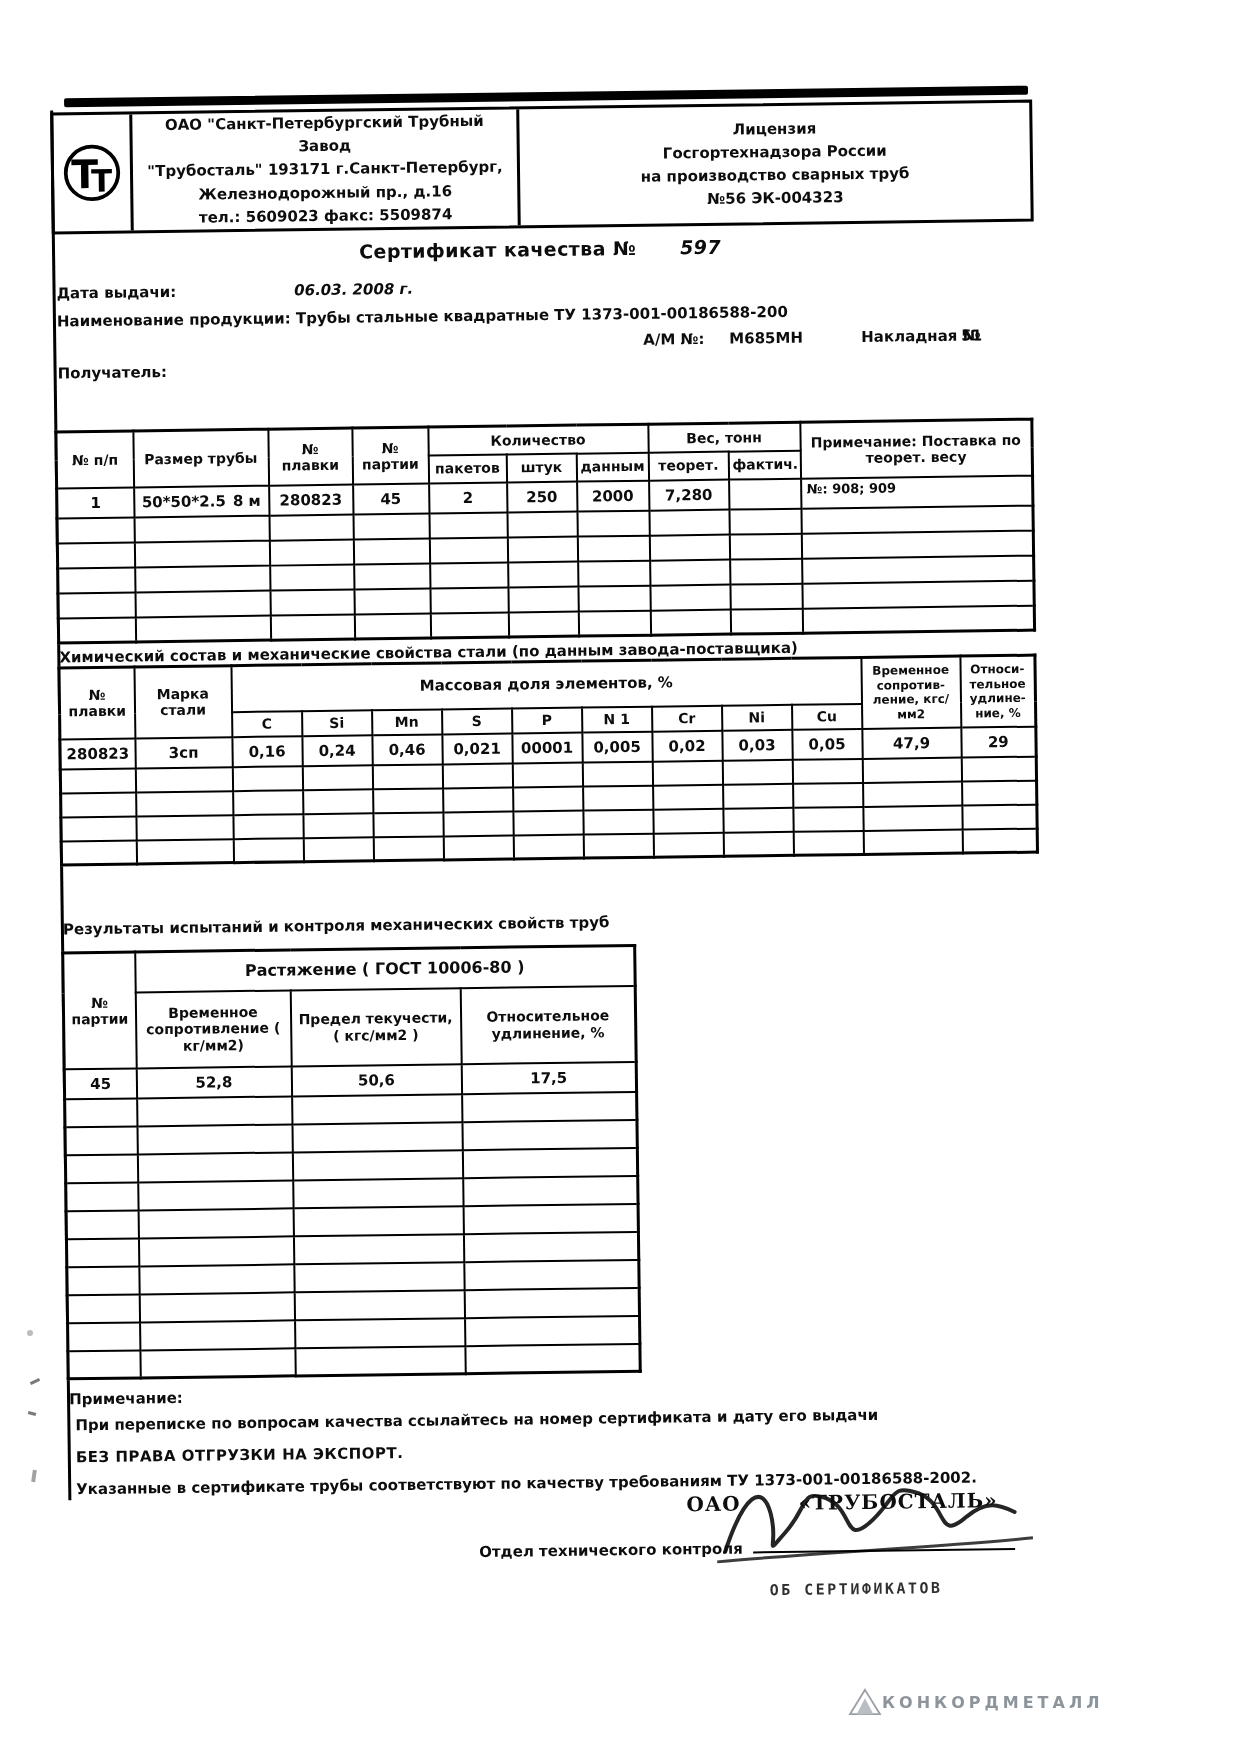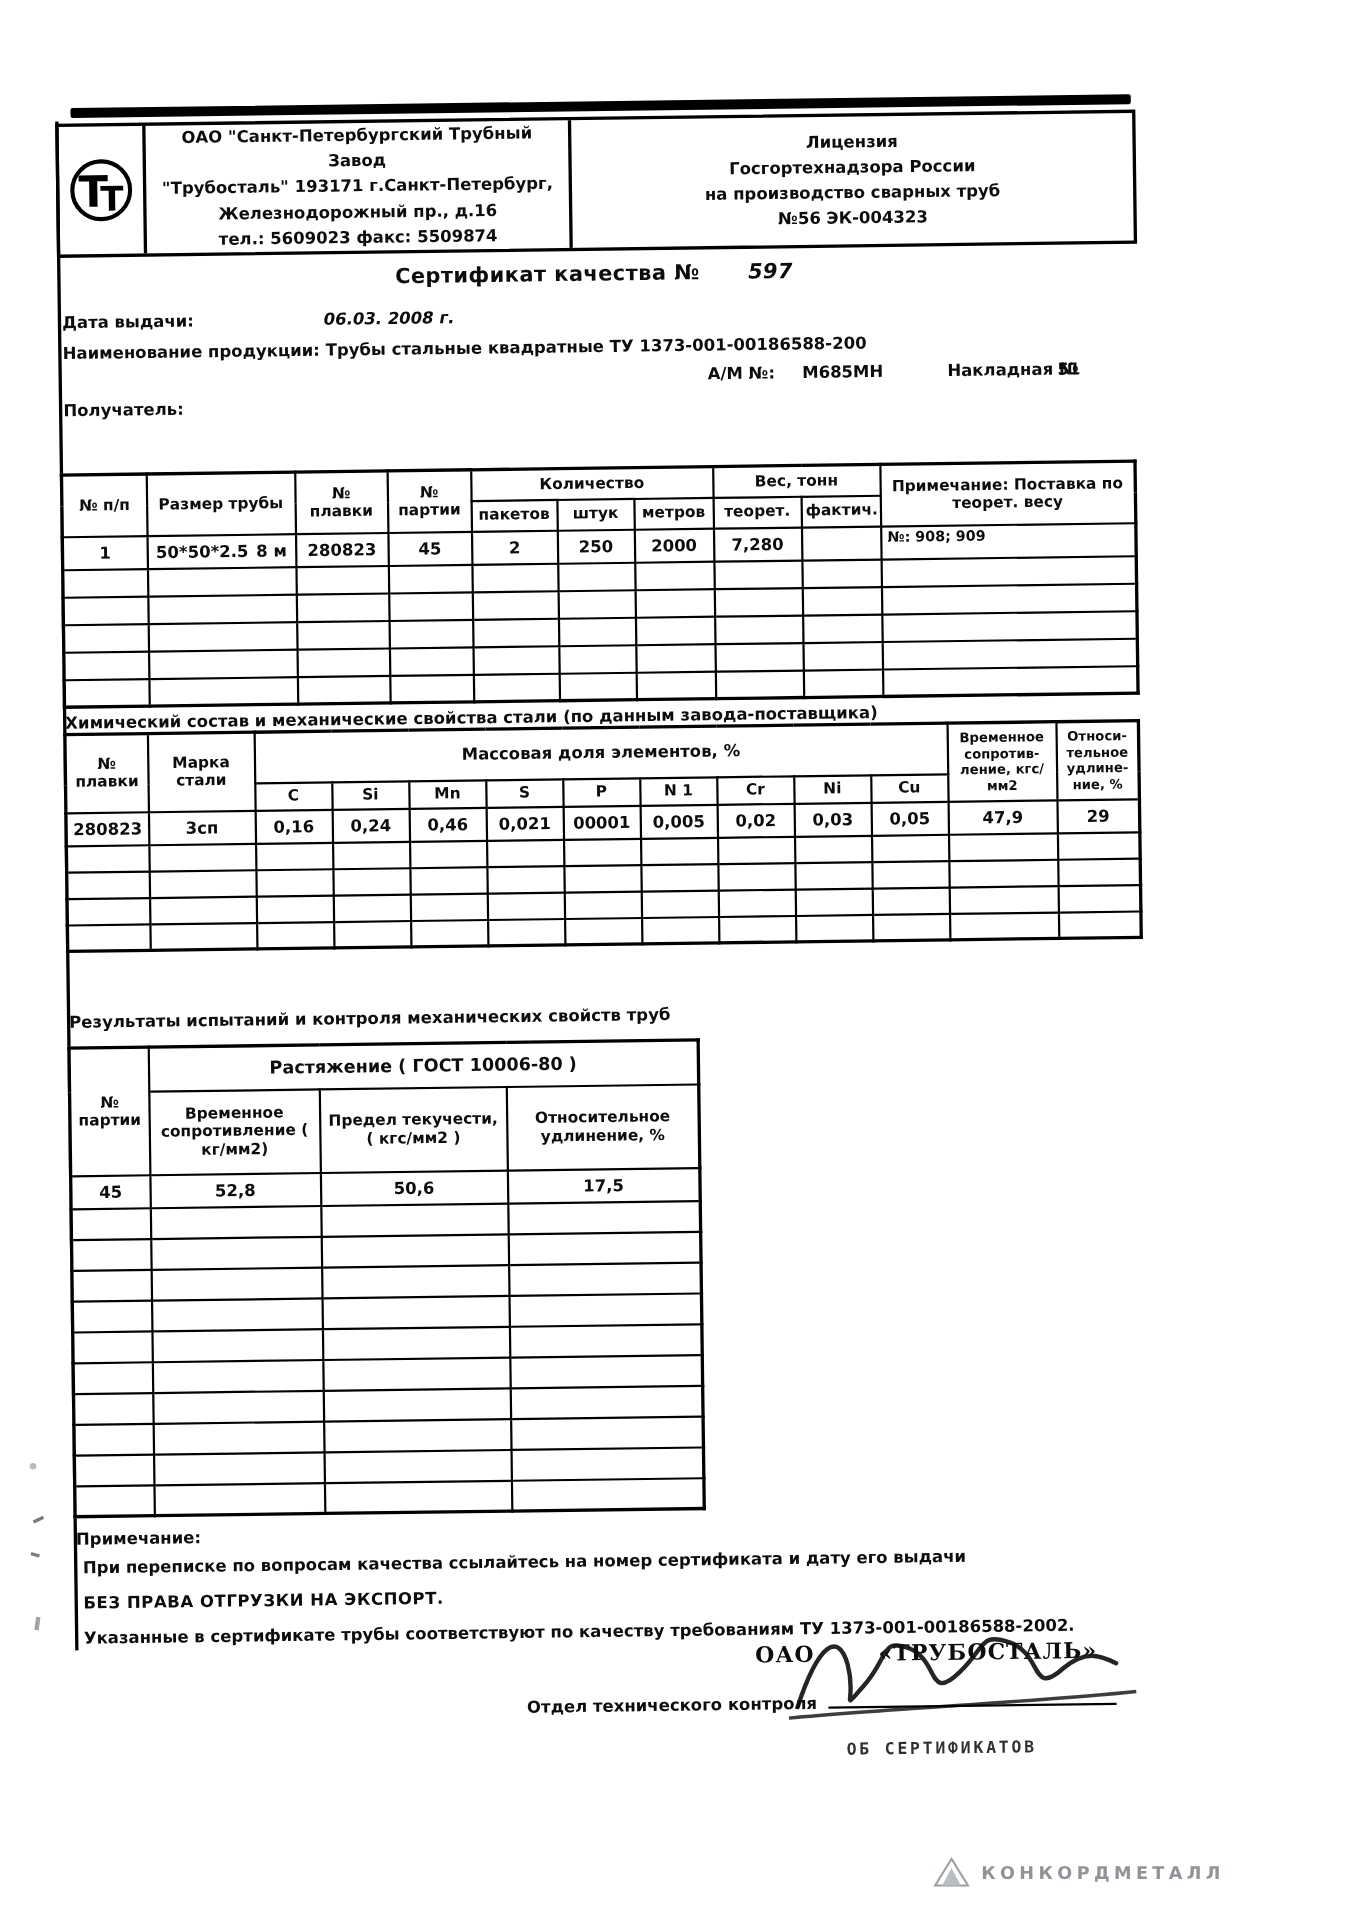--- a/index.html
+++ b/index.html
@@ -81,21 +81,21 @@
   .signature{left:640px; top:1370px; width:330px; height:115px;}
   .stamp-partial{left:700px; top:1492px; font-size:15px; letter-spacing:2.5px; opacity:.85;
                  font-family:"DejaVu Sans Mono", monospace; white-space:nowrap;}
 
   .artifact{position:absolute; background:#7a7a7a;}
   .art1{left:30px; top:1380px; width:10px; height:3px; transform:rotate(-25deg);}
   .art2{left:28px; top:1412px; width:8px; height:3px; transform:rotate(15deg);}
   .art3{left:32px; top:1470px; width:4px; height:12px; transform:rotate(8deg); opacity:.7;}
   .art4{left:27px; top:1330px; width:6px; height:6px; border-radius:50%; opacity:.5;}
 
-  .watermark{position:absolute; left:848px; top:1688px; display:flex; align-items:center; gap:10px;}
+  .watermark{position:absolute; left:848px; top:1688px; display:flex; align-items:center; }
   .watermark .wm-text{color:#8d949b; font-size:16px; letter-spacing:4px; font-weight:bold;
                       font-family:"DejaVu Sans", sans-serif;}
 </style>
 </head>
 <body>
 
 <div class="page">
   <div class="doc">
     <div class="top-streak"></div>
     <div class="left-border"></div>
@@ -162,21 +162,21 @@
           <th rowspan="2">Размер трубы</th>
           <th rowspan="2">№ плавки</th>
           <th rowspan="2">№ партии</th>
           <th colspan="3">Количество</th>
           <th colspan="2">Вес, тонн</th>
           <th rowspan="2">Примечание: Поставка по теорет. весу</th>
         </tr>
         <tr>
           <th>пакетов</th>
           <th>штук</th>
-          <th>метров</th>
+          <th>данным</th>
           <th>теорет.</th>
           <th>фактич.</th>
         </tr>
       </thead>
       <tbody>
         <tr class="data-row">
           <td>1</td>
           <td class="size-cell">
             <span class="size-wrap">
                 <span>50*50*2.5</span>

